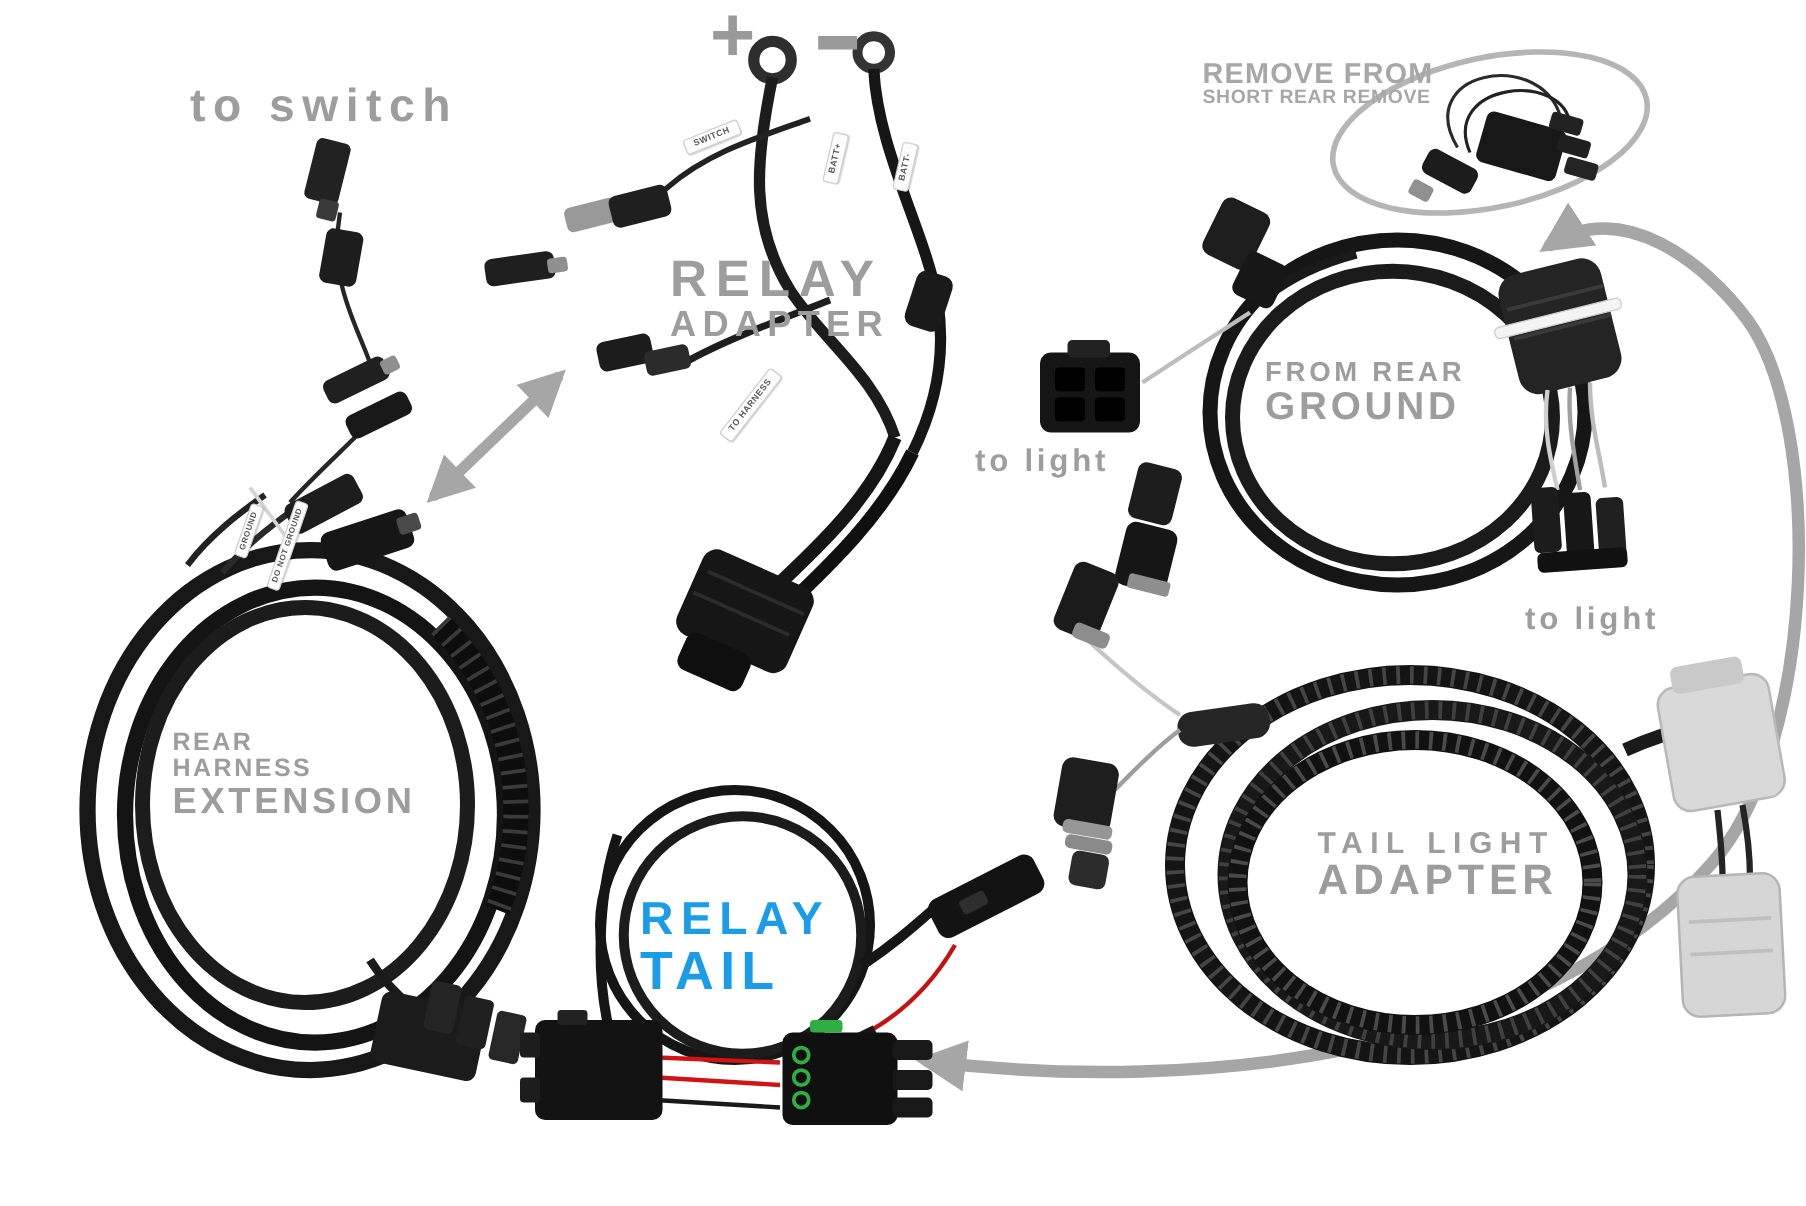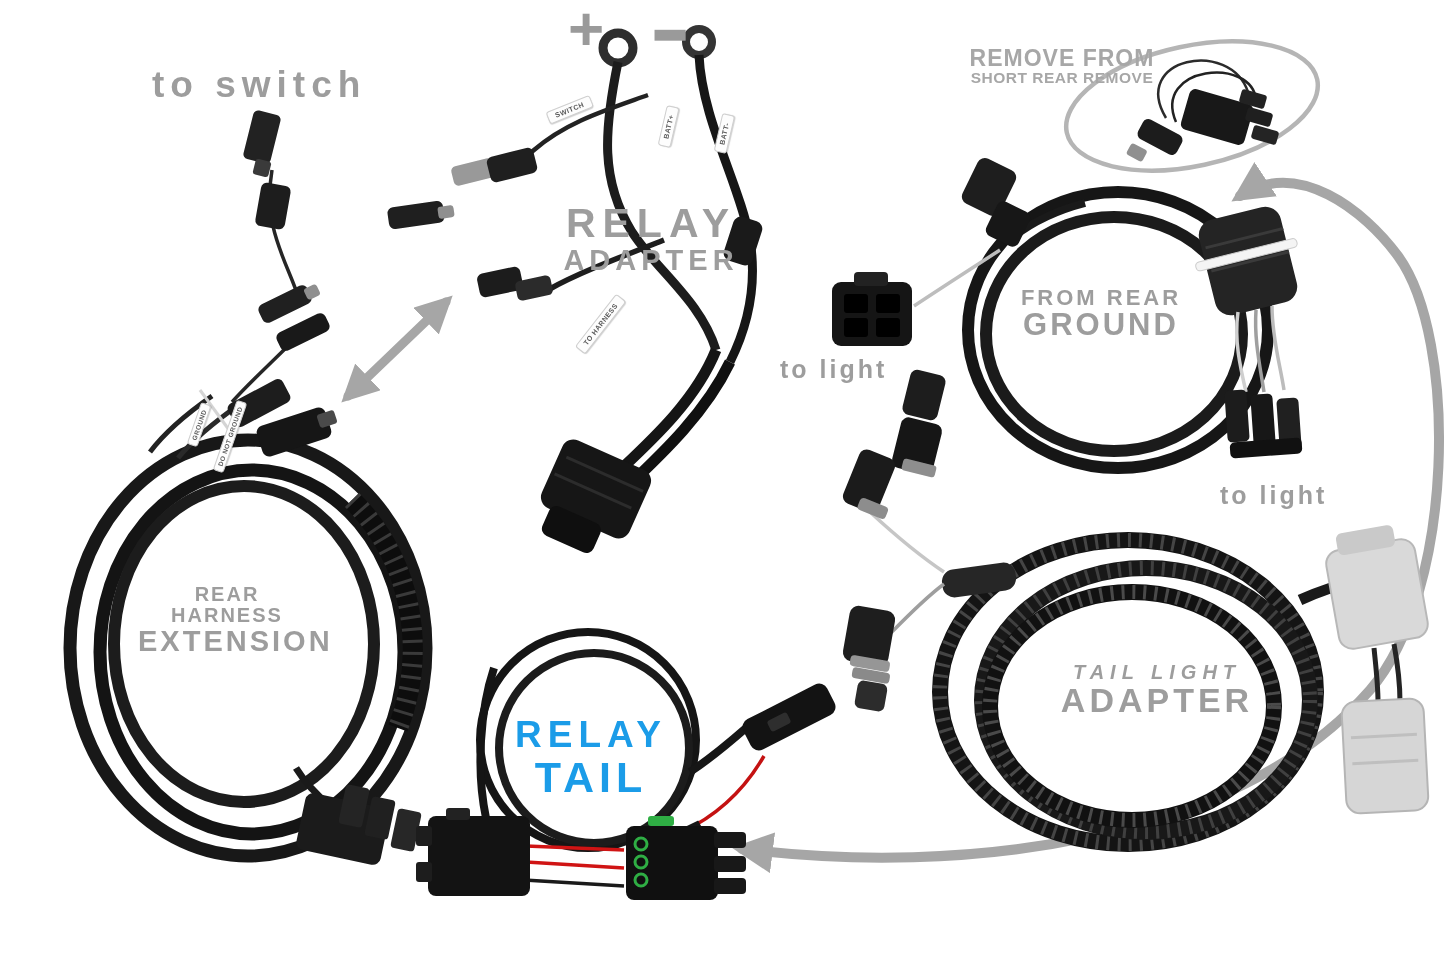--- a/index.html
+++ b/index.html
@@ -2,21 +2,21 @@
 <html><head>
 <meta charset="utf-8">
 <style>
   html,body{margin:0;padding:0;background:#fff;}
   .stage{
     position:relative;width:1445px;height:965px;background:#ffffff;
     font-family:"Liberation Sans", sans-serif;overflow:hidden;
   }
   .stage svg{position:absolute;left:0;top:0;}
   .lbl{position:absolute;color:#9d9d9d;font-weight:bold;line-height:1.05;}
-  .lbl.center{text-align:center;}
+  .lbl.center{}
   .l-toswitch{left:152px;top:66px;font-size:37px;letter-spacing:6px;}
   .l-plus{left:568px;top:-4px;font-size:62px;font-weight:900;color:#9a9a9a;}
   .l-minus{left:652px;top:-18px;font-size:62px;font-weight:900;color:#9a9a9a;transform:scaleY(1.6);transform-origin:top;}
   .l-relayadapter{left:536px;top:202px;width:230px;}
   .l-relayadapter .ln1{font-size:41px;letter-spacing:7px;}
   .l-relayadapter .ln2{font-size:29px;letter-spacing:5px;}
   .l-removefrom{left:962px;top:46px;width:200px;color:#a7a7a7;}
   .l-removefrom .ln1{font-size:23px;letter-spacing:1px;}
   .l-removefrom .ln2{font-size:15.5px;letter-spacing:.5px;}
   .l-shortrear{left:1012px;top:286px;width:178px;}
@@ -24,21 +24,21 @@
   .l-shortrear .ln2{font-size:31px;letter-spacing:3px;}
   .l-tolightL{left:780px;top:356px;font-size:25px;letter-spacing:3px;}
   .l-tolightR{left:1220px;top:482px;font-size:25px;letter-spacing:3px;}
   .l-rearext{left:138px;top:584px;width:178px;}
   .l-rearext .ln1{font-size:20px;letter-spacing:2px;}
   .l-rearext .ln2{font-size:29px;letter-spacing:3px;}
   .l-relayloop{left:512px;top:716px;width:158px;color:#1b9ce8;}
   .l-relayloop .ln1{font-size:37px;letter-spacing:6px;}
   .l-relayloop .ln2{font-size:43px;letter-spacing:5px;}
   .l-taillight{left:1054px;top:662px;width:206px;}
-  .l-taillight .ln1{font-size:20px;letter-spacing:6px;font-style:italic;}
+  .l-taillight .ln1{font-size:24px;letter-spacing:6px;}
   .l-taillight .ln2{font-size:34px;letter-spacing:4px;}
   .tag{
     position:absolute;background:#fdfdfd;border:1px solid #cfcfcf;border-radius:3px;
     color:#5a5a5a;font-size:7px;font-weight:bold;letter-spacing:.5px;
     padding:2px 7px;white-space:nowrap;transform-origin:left center;
     box-shadow:0 1px 1px rgba(0,0,0,.18);
   }
   .t-switch{left:548px;top:112px;transform:rotate(-22deg);}
   .t-battplus{left:664px;top:140px;transform:rotate(-77deg);}
   .t-battminus{left:720px;top:146px;transform:rotate(-77deg);}

